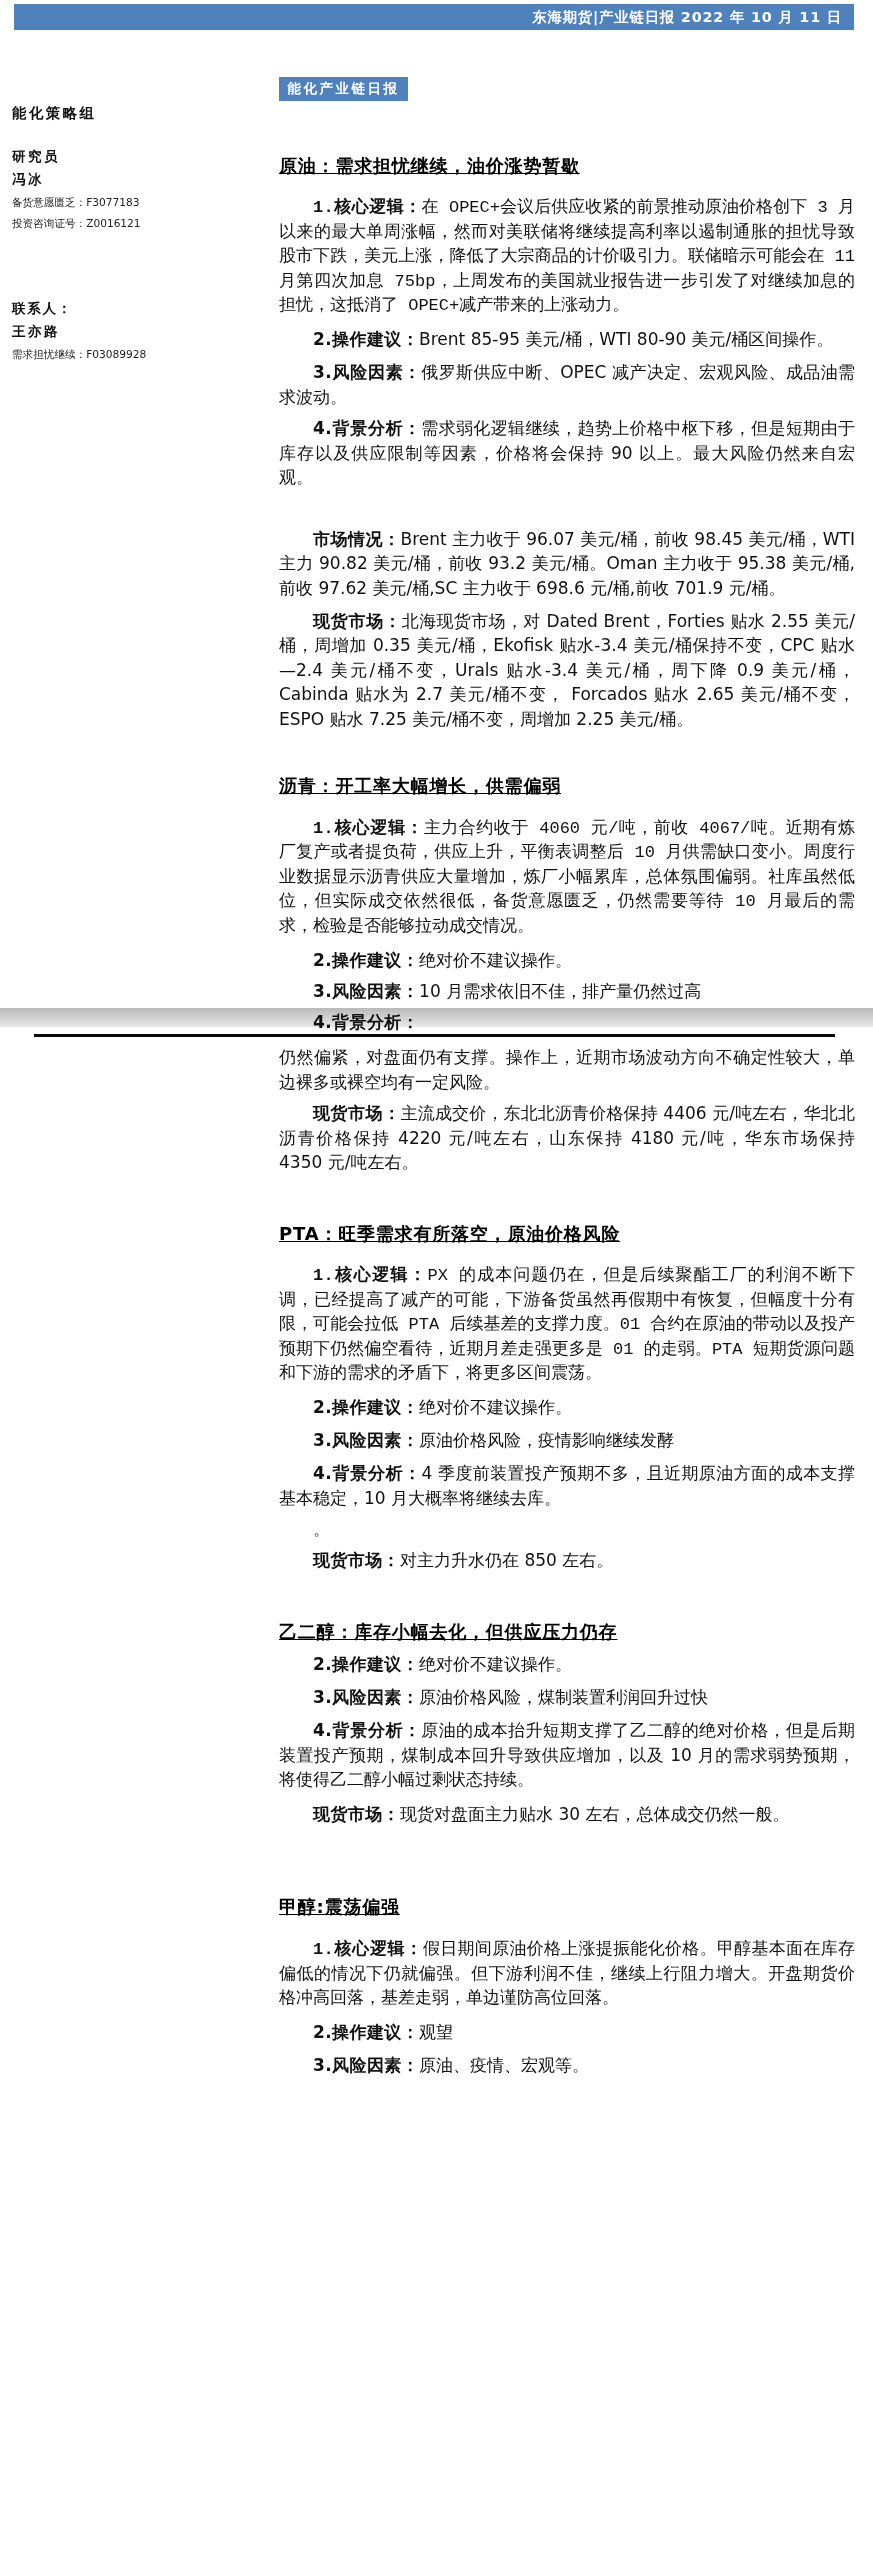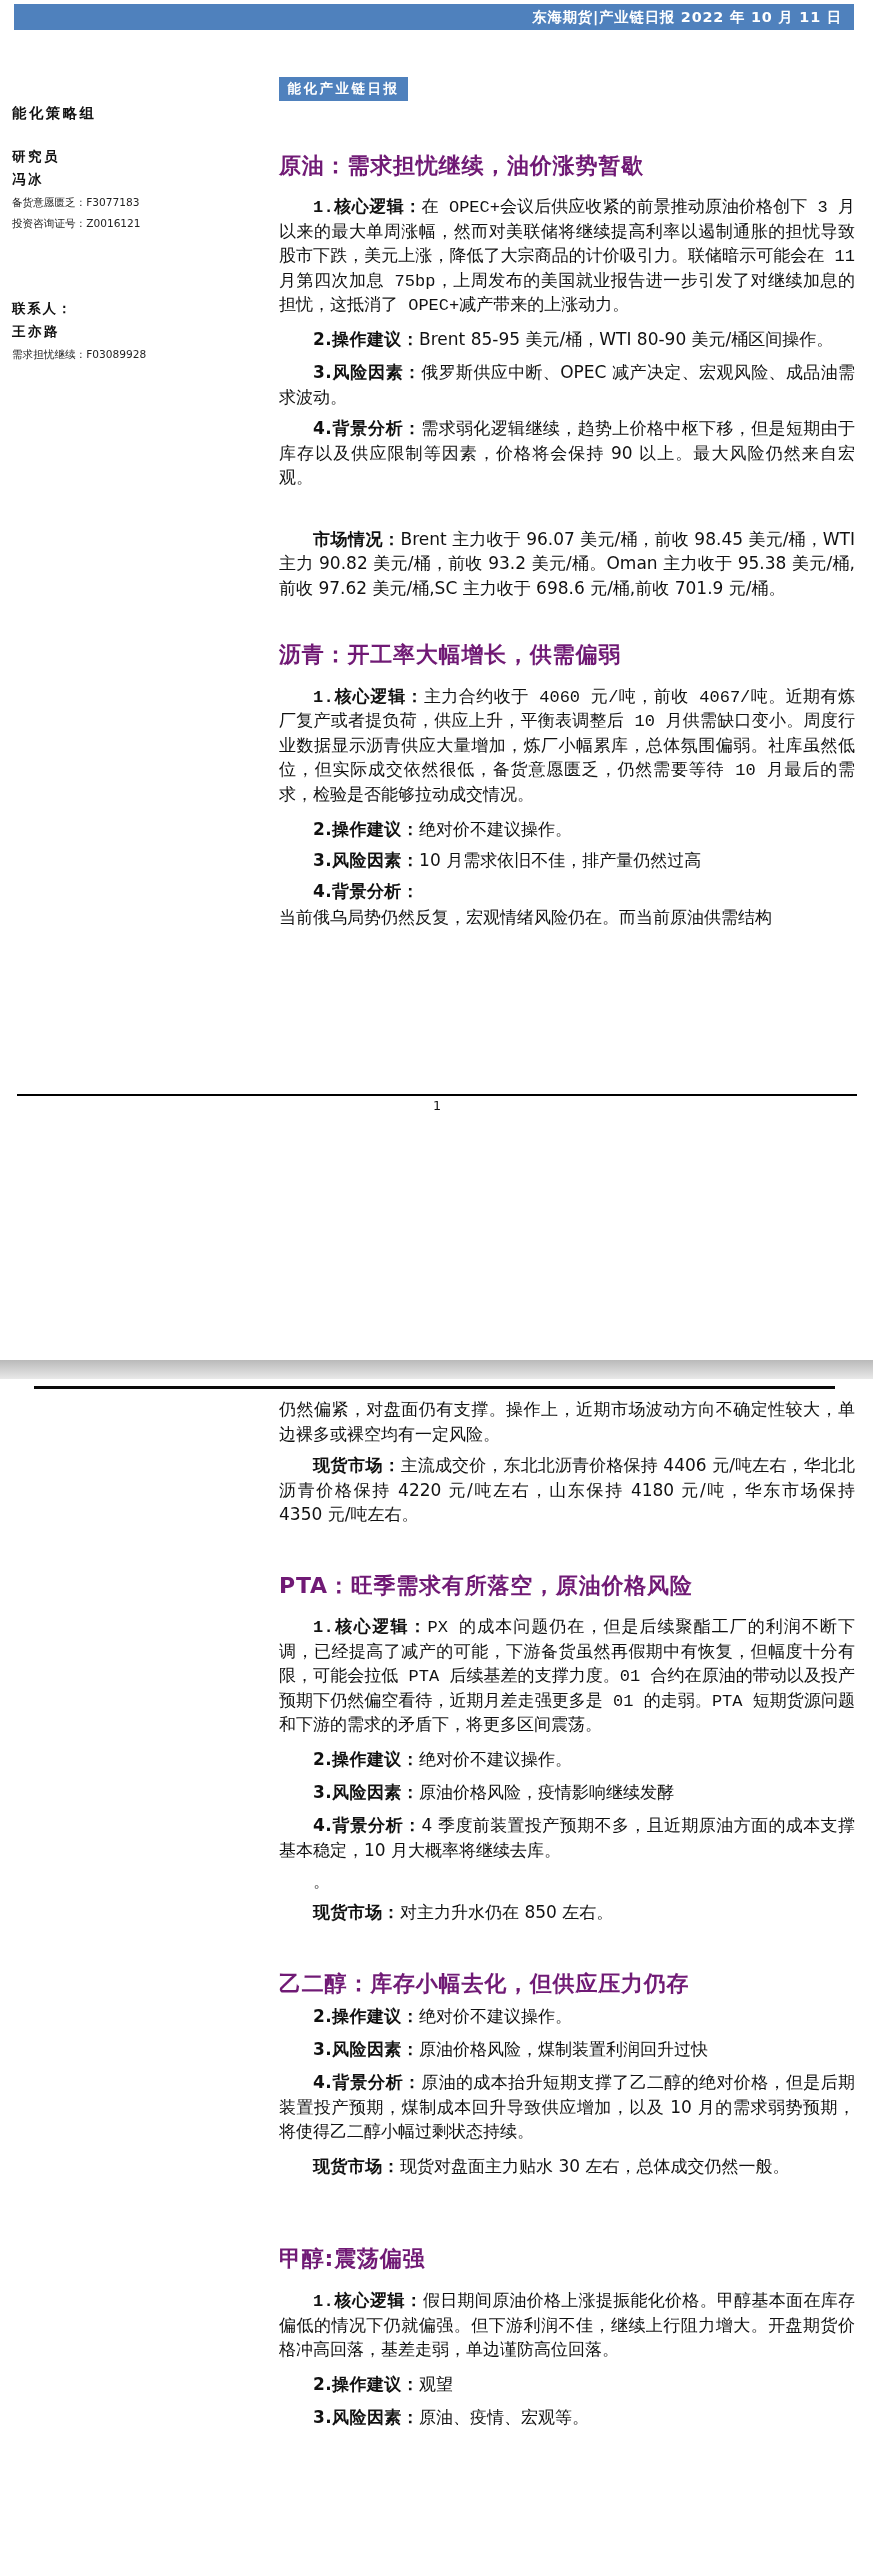--- a/index.html
+++ b/index.html
@@ -1,21 +1,21 @@
 <!DOCTYPE html>
 <html style="font-size:13.5px"><head>
 <meta charset="utf-8">
 <style>
   html,body{margin:0;padding:0;background:#ffffff;}
   body{font-family:"DejaVu Sans","Liberation Sans",sans-serif;color:#111;}
   #canvas{position:relative;width:874px;height:2576px;background:#fff;overflow:hidden;}
 
   
   .page{position:relative;width:874px;background:#fff;}
-  #page1{height:1356px;}
+  #page1{height:1004px;}
   #page2{height:1353px;}
   .page-gap{width:874px;height:18.6px;background:linear-gradient(#b9b9b9,#e9e9e9);}
 
   .top-banner{
     margin:4.2px 20px 0 14.4px;height:26px;background:#4f81bd;color:#fff;
     font-weight:bold;font-size:14.4px;line-height:26px;text-align:right;
     padding-right:12px;letter-spacing:0.8px;
   }
 
   .sidebar{position:absolute;left:12px;top:100px;width:139px;}
@@ -26,22 +26,22 @@
   .sb-contact{font-weight:bold;font-size:13.5px;letter-spacing:1.7px;margin-top:69px;}
 
   .main{margin-left:279px;width:576px;font-size:17px;line-height:24.5px;text-align:justify;}
 
   .badge{
     display:inline-block;margin-top:47px;background:#4f81bd;color:#fff;
     font-weight:bold;font-size:13.5px;line-height:13.5px;padding:5px 8.5px;letter-spacing:2.5px;
   }
 
   .sec-title{
-    margin:44px 0 0 0;font-size:22px;line-height:25px;font-weight:bold;
-    color:#701a75;text-align:left;letter-spacing:0.8px;
+    margin:44px 0 0 0;font-size:18px;line-height:25px;font-weight:bold;
+    color:#000000;text-decoration:underline;text-align:left;letter-spacing:0.8px;
   }
   .sec-title.t-first{margin-top:52px;}
   .sec-title.t-50{margin-top:42px;}
   .sec-title.t-54{margin-top:46px;}
   .sec-title.t-80{margin-top:68px;}
 
   .para{margin:8.5px 0 0 0;text-indent:2em;}
   .para b{font-weight:bold;letter-spacing:0.4px;}
   .para.noindent{text-indent:0;}
   .para.m8{margin-top:6.8px;}
@@ -91,20 +91,21 @@
     <div class="main">
       <span class="badge">能化产业链日报</span>
       <div id="p1-sections">
           <section>
             <h2 class="sec-title t-first">原油：需求担忧继续，油价涨势暂歇</h2>
             <p class="para m22"><b>1.核心逻辑：</b>在 OPEC+会议后供应收紧的前景推动原油价格创下 3 月以来的最大单周涨幅，然而对美联储将继续提高利率以遏制通胀的担忧导致股市下跌，美元上涨，降低了大宗商品的计价吸引力。联储暗示可能会在 11 月第四次加息 75bp，上周发布的美国就业报告进一步引发了对继续加息的担忧，这抵消了 OPEC+减产带来的上涨动力。</p>
             <p class="para"><b>2.操作建议：</b>Brent 85-95 美元/桶，WTI 80-90 美元/桶区间操作。</p>
             <p class="para"><b>3.风险因素：</b>俄罗斯供应中断、OPEC 减产决定、宏观风险、成品油需求波动。</p>
             <p class="para m8"><b>4.背景分析：</b>需求弱化逻辑继续，趋势上价格中枢下移，但是短期由于库存以及供应限制等因素，价格将会保持 90 以上。最大风险仍然来自宏观。</p>
             <p class="para m44"><b>市场情况：</b>Brent 主力收于 96.07 美元/桶，前收 98.45 美元/桶，WTI 主力 90.82 美元/桶，前收 93.2 美元/桶。Oman 主力收于 95.38 美元/桶,前收 97.62 美元/桶,SC 主力收于 698.6 元/桶,前收 701.9 元/桶。</p>
+            <p class="para"><b>现货市场：</b>北海现货市场，对 Dated Brent，Forties 贴水 2.55 美元/桶，周增加 0.35 美元/桶，Ekofisk 贴水-3.4 美元/桶保持不变，CPC 贴水—2.4 美元/桶不变，Urals 贴水-3.4 美元/桶，周下降 0.9 美元/桶，Cabinda 贴水为 2.7 美元/桶不变， Forcados 贴水 2.65 美元/桶不变，ESPO 贴水 7.25 美元/桶不变，周增加 2.25 美元/桶。</p>
           </section>
           <section>
             <h2 class="sec-title t-50">沥青：开工率大幅增长，供需偏弱</h2>
             <p class="para m22"><b>1.核心逻辑：</b>主力合约收于 4060 元/吨，前收 4067/吨。近期有炼厂复产或者提负荷，供应上升，平衡表调整后 10 月供需缺口变小。周度行业数据显示沥青供应大量增加，炼厂小幅累库，总体氛围偏弱。社库虽然低位，但实际成交依然很低，备货意愿匮乏，仍然需要等待 10 月最后的需求，检验是否能够拉动成交情况。</p>
             <p class="para"><b>2.操作建议：</b>绝对价不建议操作。</p>
             <p class="para m8"><b>3.风险因素：</b>10 月需求依旧不佳，排产量仍然过高</p>
             <p class="para m8"><b>4.背景分析：</b></p>
             <p class="para noindent m2">当前俄乌局势仍然反复，宏观情绪风险仍在。而当前原油供需结构</p>
           </section>
         </div>

